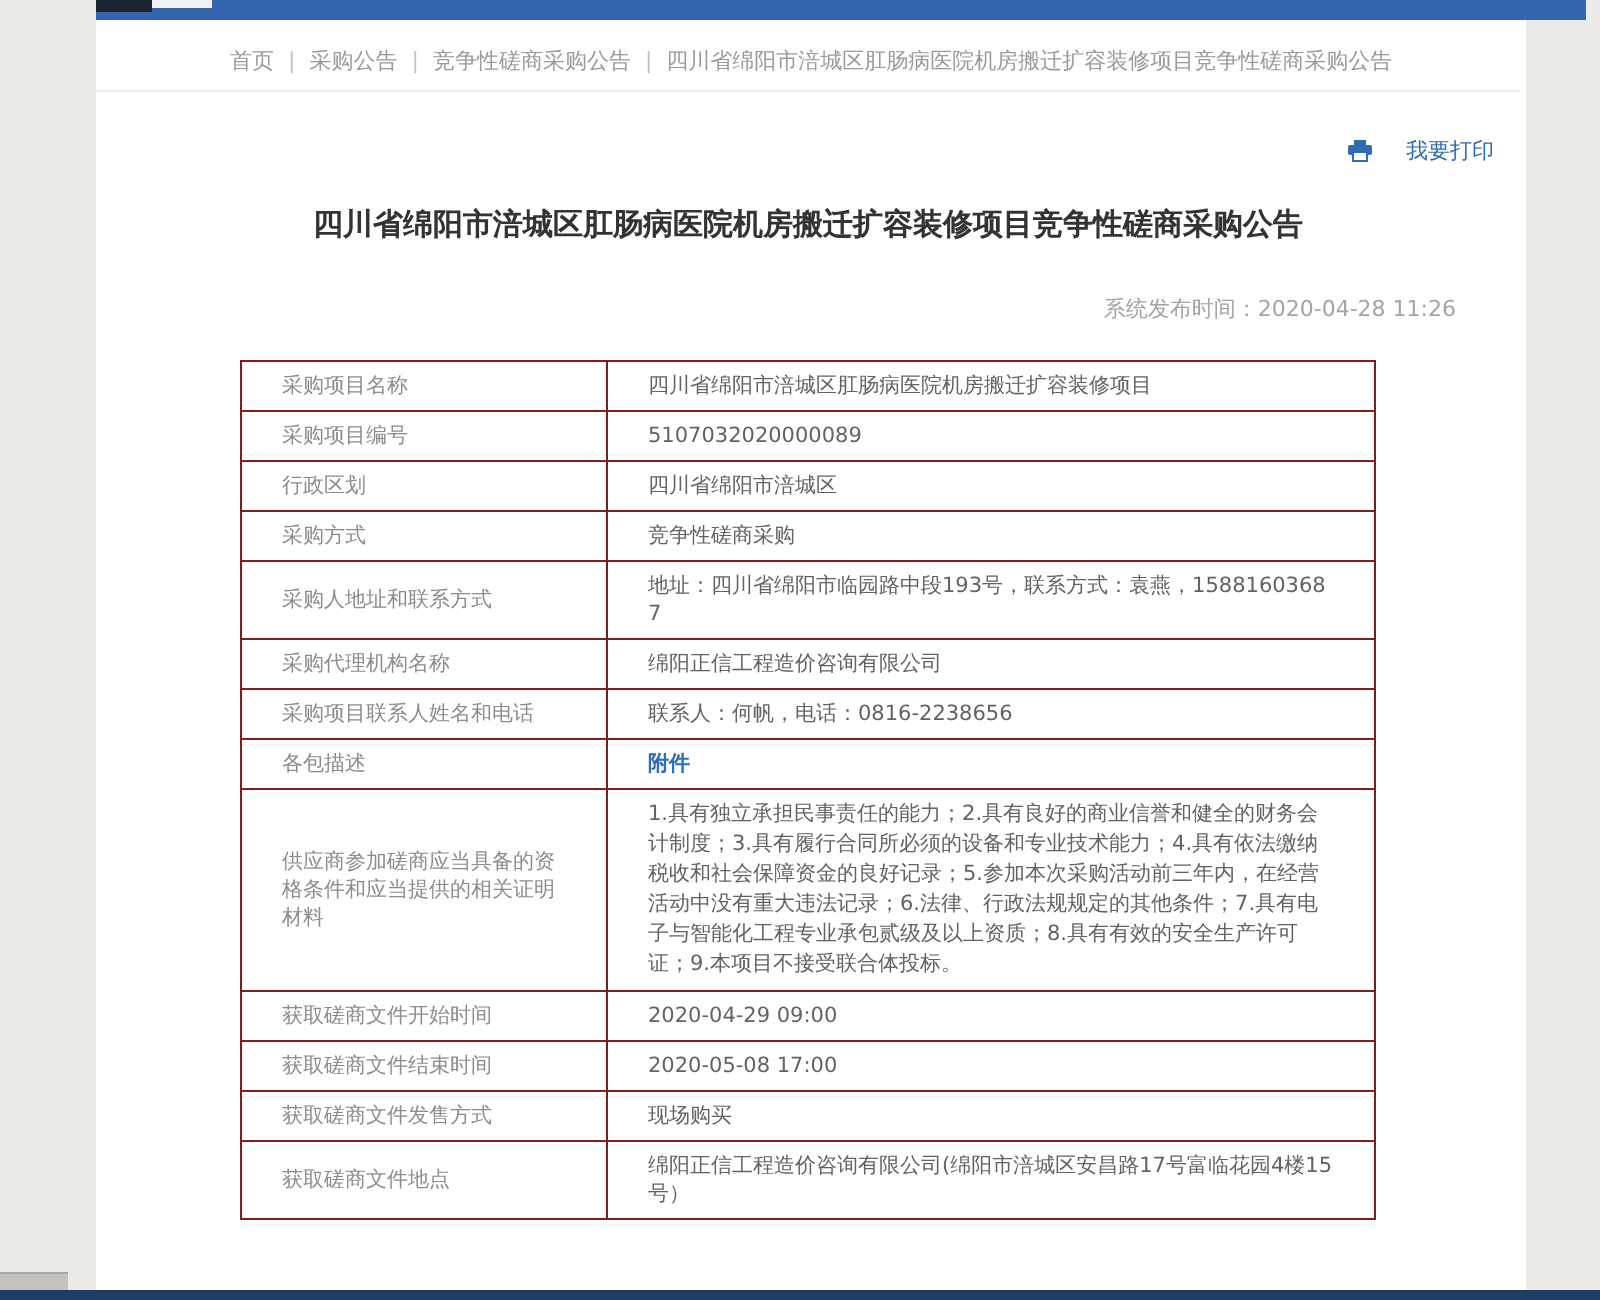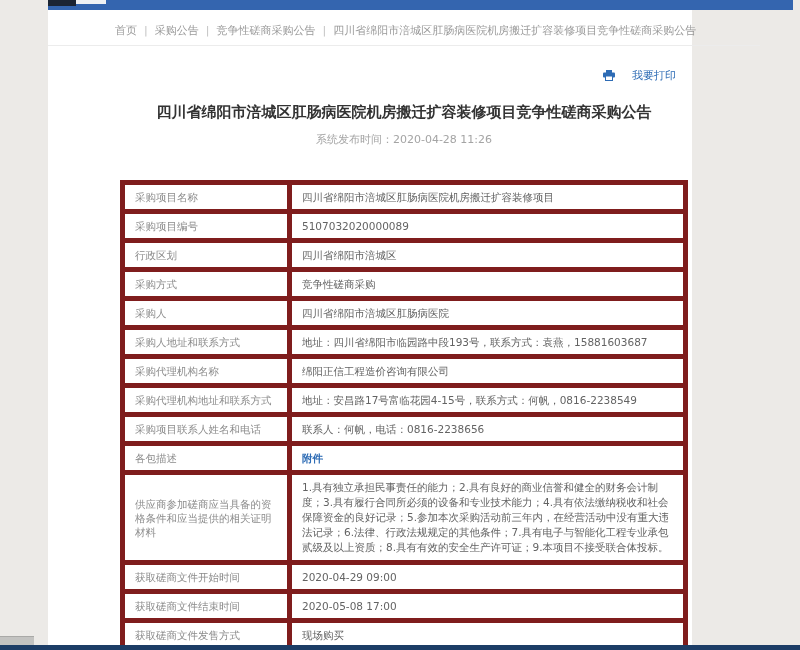--- a/index.html
+++ b/index.html
@@ -2,21 +2,21 @@
 <html><head>
 <meta charset="utf-8">
 <style>
   html,body{margin:0;padding:0;}
   body{
     width:800px;height:650px;overflow:hidden;position:relative;
     background:#eceae7;
     font-family:"DejaVu Sans","Liberation Sans",sans-serif;
   }
   .page{
-    position:absolute;left:48px;top:0;width:644px;height:650px;
+    position:absolute;left:48px;top:0;width:715px;height:650px;
     background:#ffffff;
   }
   .topbar{
     position:absolute;left:0;top:0;width:745px;height:10px;
     background:#3465af;
   }
   .topbar-dark{position:absolute;left:0;top:0;width:28px;height:6px;background:#1b2433;}
   .topbar-light{position:absolute;left:28px;top:0;width:30px;height:4px;background:#f0f2f4;}
   .breadcrumb{
     position:absolute;left:67px;top:23px;font-size:11px;color:#9a9a9a;
@@ -28,29 +28,29 @@
   .print{
     position:absolute;top:68px;right:16px;font-size:11px;color:#2e6cb5;
     display:flex;align-items:center;gap:17px;cursor:pointer;
   }
   .print svg{display:block;}
   .title{
     position:absolute;left:32px;top:101px;width:648px;margin:0;
     text-align:center;font-size:15px;font-weight:bold;color:#333333;line-height:22px;
   }
   .pubtime{
-    position:absolute;left:32px;top:132px;width:648px;
-    text-align:center;font-size:11px;color:#a4a4a4;
+    position:absolute;left:32px;top:147px;width:648px;
+    text-align:right;font-size:11px;color:#a4a4a4;
   }
   table.info{
     position:absolute;left:72px;top:180px;width:568px;
     border-collapse:collapse;table-layout:fixed;font-size:10.5px;
   }
   table.info td{
-    border:5px solid #7f1d1d;padding:5px 10px;line-height:14px;
+    border:1px solid #7f1d1d;padding:5px 20px;line-height:14px;
     vertical-align:middle;word-break:break-all;margin-left:36px;
   }
   td.lab{width:142px;color:#8c8c8c;}
   td.val{color:#636363;}
   td.val.long{line-height:15px;}
   a.attachment{color:#2e6cb5;font-weight:bold;cursor:pointer;}
   .bottom-bar{position:absolute;left:0;top:645px;width:800px;height:5px;background:#1c3d66;}
   .task-frag{position:absolute;left:0;top:636px;width:34px;height:9px;background:#c3c3c1;border-top:1px solid #a9a9a7;}
 </style>
 </head>
@@ -96,34 +96,26 @@
         </tr>
     <tr>
           <td class="lab">行政区划</td>
           <td class="val">四川省绵阳市涪城区</td>
         </tr>
     <tr>
           <td class="lab">采购方式</td>
           <td class="val">竞争性磋商采购</td>
         </tr>
     <tr>
-          <td class="lab">采购人</td>
-          <td class="val">四川省绵阳市涪城区肛肠病医院</td>
-        </tr>
-    <tr>
           <td class="lab">采购人地址和联系方式</td>
           <td class="val">地址：四川省绵阳市临园路中段193号，联系方式：袁燕，15881603687</td>
         </tr>
     <tr>
           <td class="lab">采购代理机构名称</td>
           <td class="val">绵阳正信工程造价咨询有限公司</td>
-        </tr>
-    <tr>
-          <td class="lab">采购代理机构地址和联系方式</td>
-          <td class="val">地址：安昌路17号富临花园4-15号，联系方式：何帆，0816-2238549</td>
         </tr>
     <tr>
           <td class="lab">采购项目联系人姓名和电话</td>
           <td class="val">联系人：何帆，电话：0816-2238656</td>
         </tr>
     <tr>
           <td class="lab">各包描述</td>
           <td class="val"><a class="attachment">附件</a></td>
         </tr>
     <tr>

